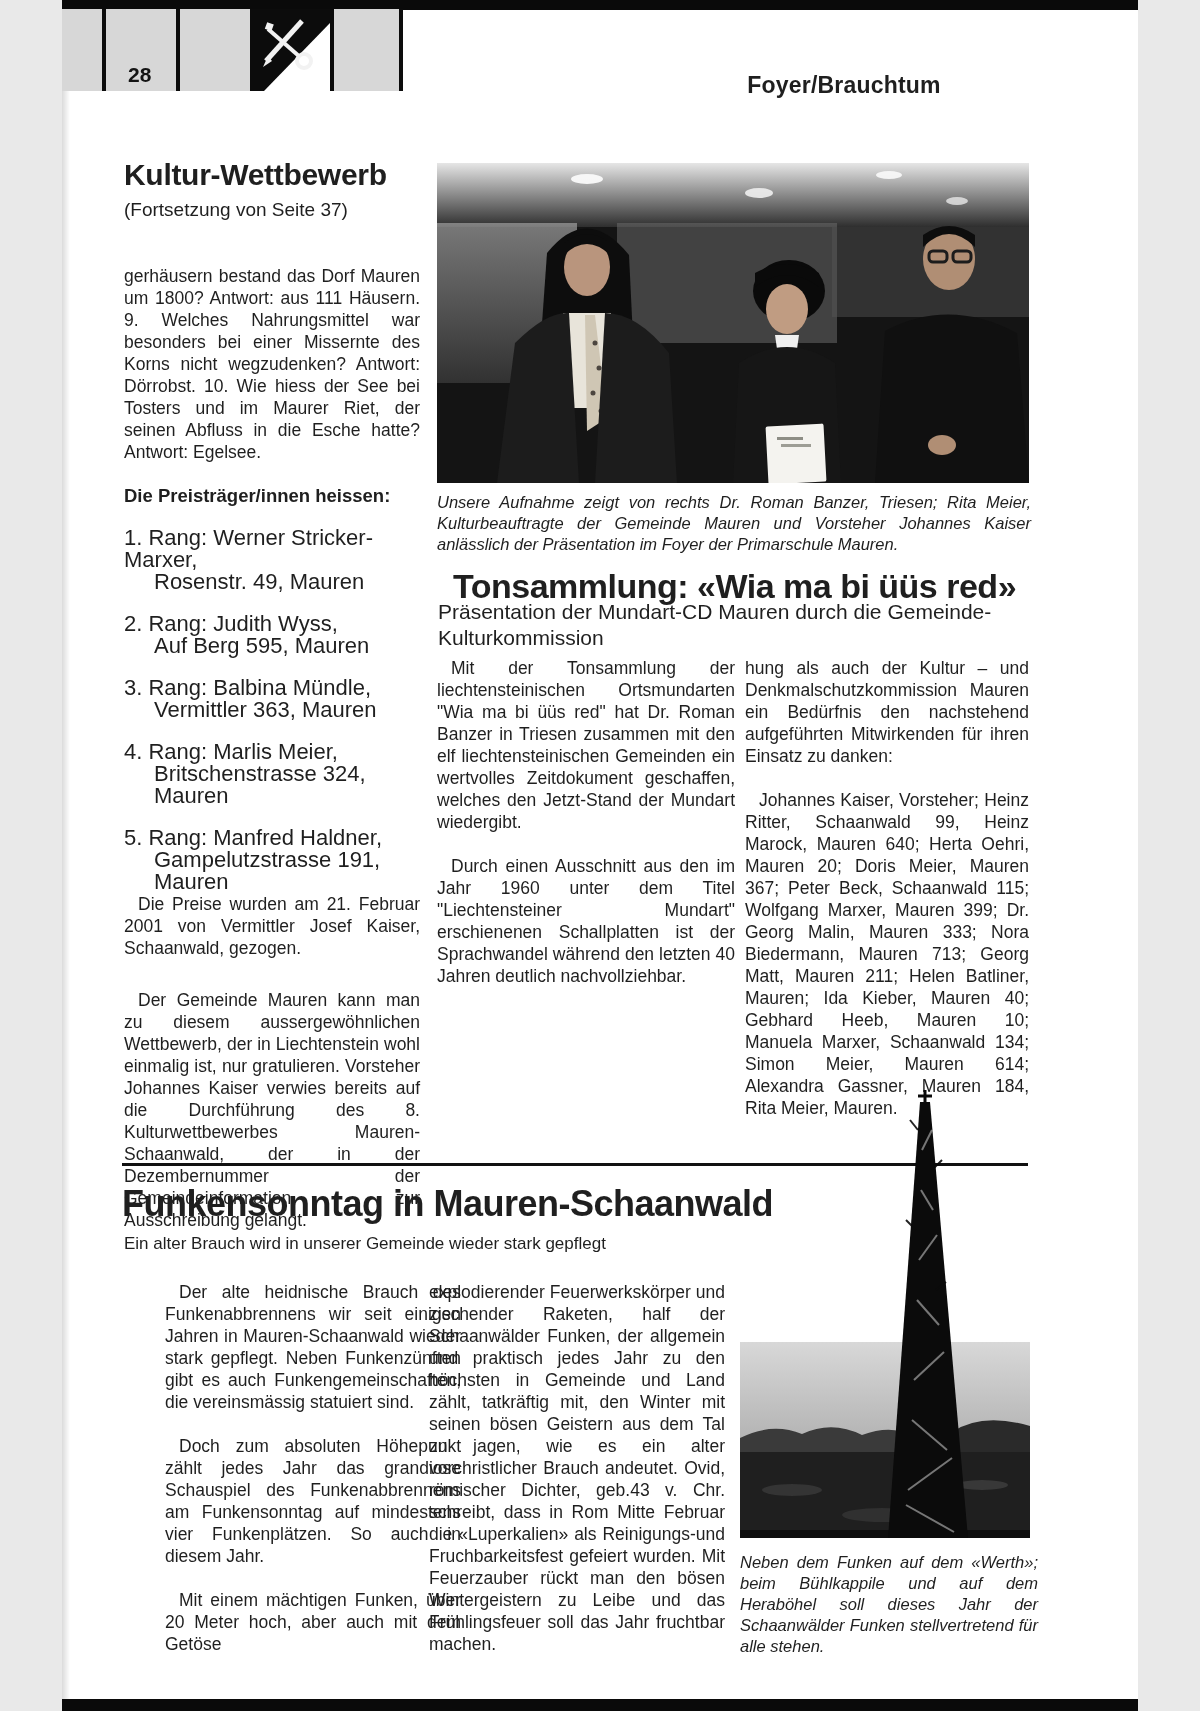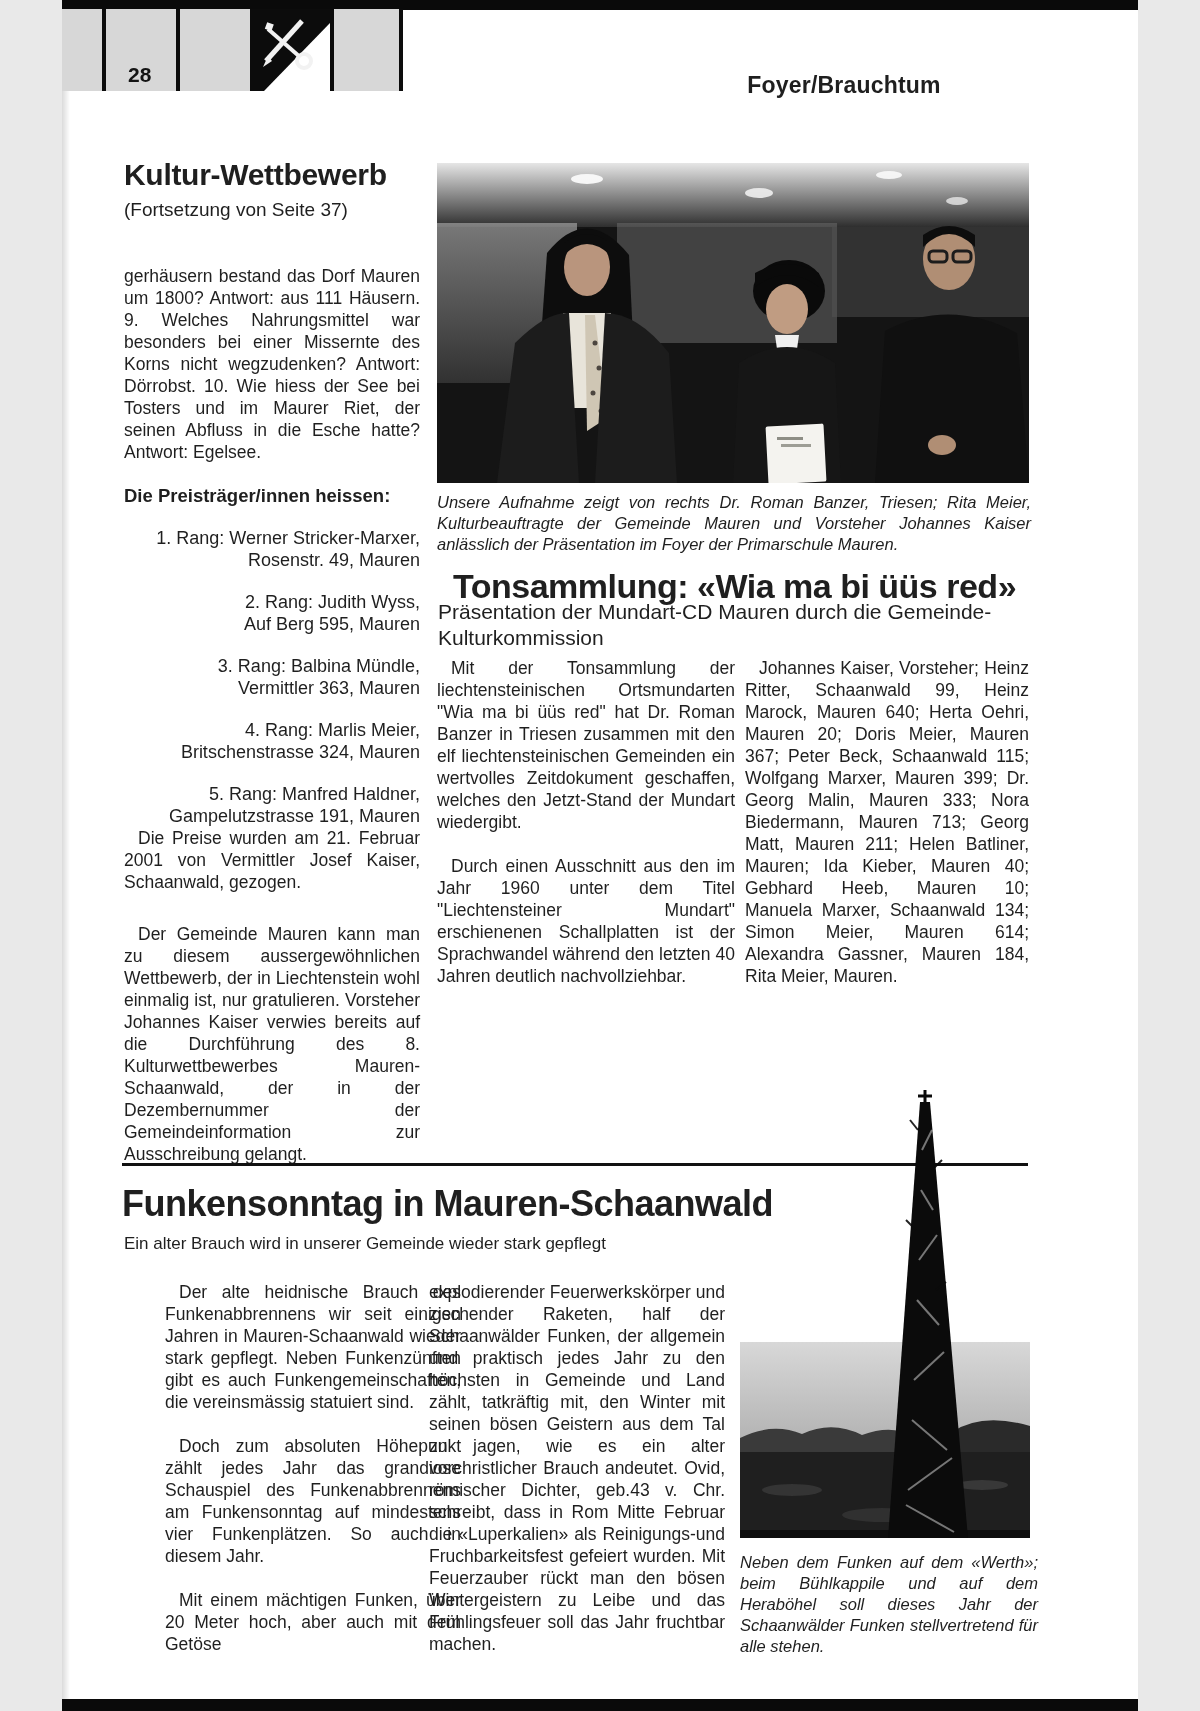--- a/index.html
+++ b/index.html
@@ -25,21 +25,21 @@
   
   .body-text p { margin:0 0 22px 0; font-size:17.5px; line-height:22px; text-align:justify; }
   .body-text p.ind { text-indent:14px; }
   
   .article-left { position:absolute; left:62px; top:158px; width:296px; }
   .article-left h1 { margin:0; font-size:30px; letter-spacing:-.3px; }
   .article-left .cont { margin:7px 0 0 0; font-size:19px; }
   .article-left .intro { margin-top:44px; }
   .winners-h { margin:18px 0 0 0; font-size:18.5px; font-weight:bold; }
   .winners { list-style:none; margin:4px 0 0 0; padding:0; }
-  .winners li { margin-top:20px; font-size:18px; line-height:22px;text-align:right; }
+  .winners li { margin-top:20px; font-size:22px; line-height:22px; }
   .winners li .l2 { display:block; padding-left:30px; }
   .after-list { margin-top:26px; }
   
   .photo1 { position:absolute; left:375px; top:163px; width:592px; height:320px; }
   .caption { font-style:italic; font-size:16.5px; line-height:21px; text-align:justify; }
   .caption1 { position:absolute; left:375px; top:492px; width:594px; }
   
   .ton-title { position:absolute; left:375px; top:551px; width:600px; margin:16px;
     font-size:34px; font-weight:bold; letter-spacing:-.5px; white-space:nowrap; }
   .ton-sub { position:absolute; left:376px; top:599px; width:570px; font-size:21px; line-height:26px; }
@@ -158,20 +158,21 @@
   </div>
   <div class="caption caption1">Unsere Aufnahme zeigt von rechts Dr. Roman Banzer, Triesen; Rita Meier, Kulturbeauftragte der Gemeinde Mauren und Vorsteher Johannes Kaiser anlässlich der Präsentation im Foyer der Primarschule Mauren.</div>
 
   <h2 class="ton-title">Tonsammlung: «Wia ma bi üüs red»</h2>
   <div class="ton-sub">Präsentation der Mundart-CD Mauren durch die Gemeinde-Kulturkommission</div>
   <div class="ton-col1 body-text">
     <p class="ind">Mit der Tonsammlung der liechtensteinischen Ortsmundarten "Wia ma bi üüs red" hat Dr. Roman Banzer in Triesen zusammen mit den elf liechtensteinischen Gemeinden ein wertvolles Zeitdokument geschaffen, welches den Jetzt-Stand der Mundart wiedergibt.</p>
     <p class="ind">Durch einen Ausschnitt aus den im Jahr 1960 unter dem Titel "Liechtensteiner Mundart" erschienenen Schallplatten ist der Sprachwandel während den letzten 40 Jahren deutlich nachvollziehbar.</p>
   </div>
   <div class="ton-col2 body-text">
+    <p>hung als auch der Kultur – und Denkmalschutzkommission Mauren ein Bedürfnis den nachstehend aufgeführten Mitwirkenden für ihren Einsatz zu danken:</p>
     <p class="ind">Johannes Kaiser, Vorsteher; Heinz Ritter, Schaanwald 99, Heinz Marock, Mauren 640; Herta Oehri, Mauren 20; Doris Meier, Mauren 367; Peter Beck, Schaanwald 115; Wolfgang Marxer, Mauren 399; Dr. Georg Malin, Mauren 333; Nora Biedermann, Mauren 713; Georg Matt, Mauren 211; Helen Batliner, Mauren; Ida Kieber, Mauren 40; Gebhard Heeb, Mauren 10; Manuela Marxer, Schaanwald 134; Simon Meier, Mauren 614; Alexandra Gassner, Mauren 184, Rita Meier, Mauren.</p>
   </div>
 
   <div class="divider"></div>
   <h2 class="funk-title">Funkensonntag in Mauren-Schaanwald</h2>
   <div class="funk-sub">Ein alter Brauch wird in unserer Gemeinde wieder stark gepflegt</div>
   <div class="funk-col1 body-text">
     <p class="ind">Der alte heidnische Brauch des Funkenabbrennens wir seit einigen Jahren in Mauren-Schaanwald wieder stark gepflegt. Neben Funkenzünften gibt es auch Funkengemeinschaften, die vereinsmässig statuiert sind.</p>
     <p class="ind">Doch zum absoluten Höhepunkt zählt jedes Jahr das grandiose Schauspiel des Funkenabbrennens am Funkensonntag auf mindestens vier Funkenplätzen. So auch in diesem Jahr.</p>
     <p class="ind">Mit einem mächtigen Funken, über 20 Meter hoch, aber auch mit dem Getöse</p>

